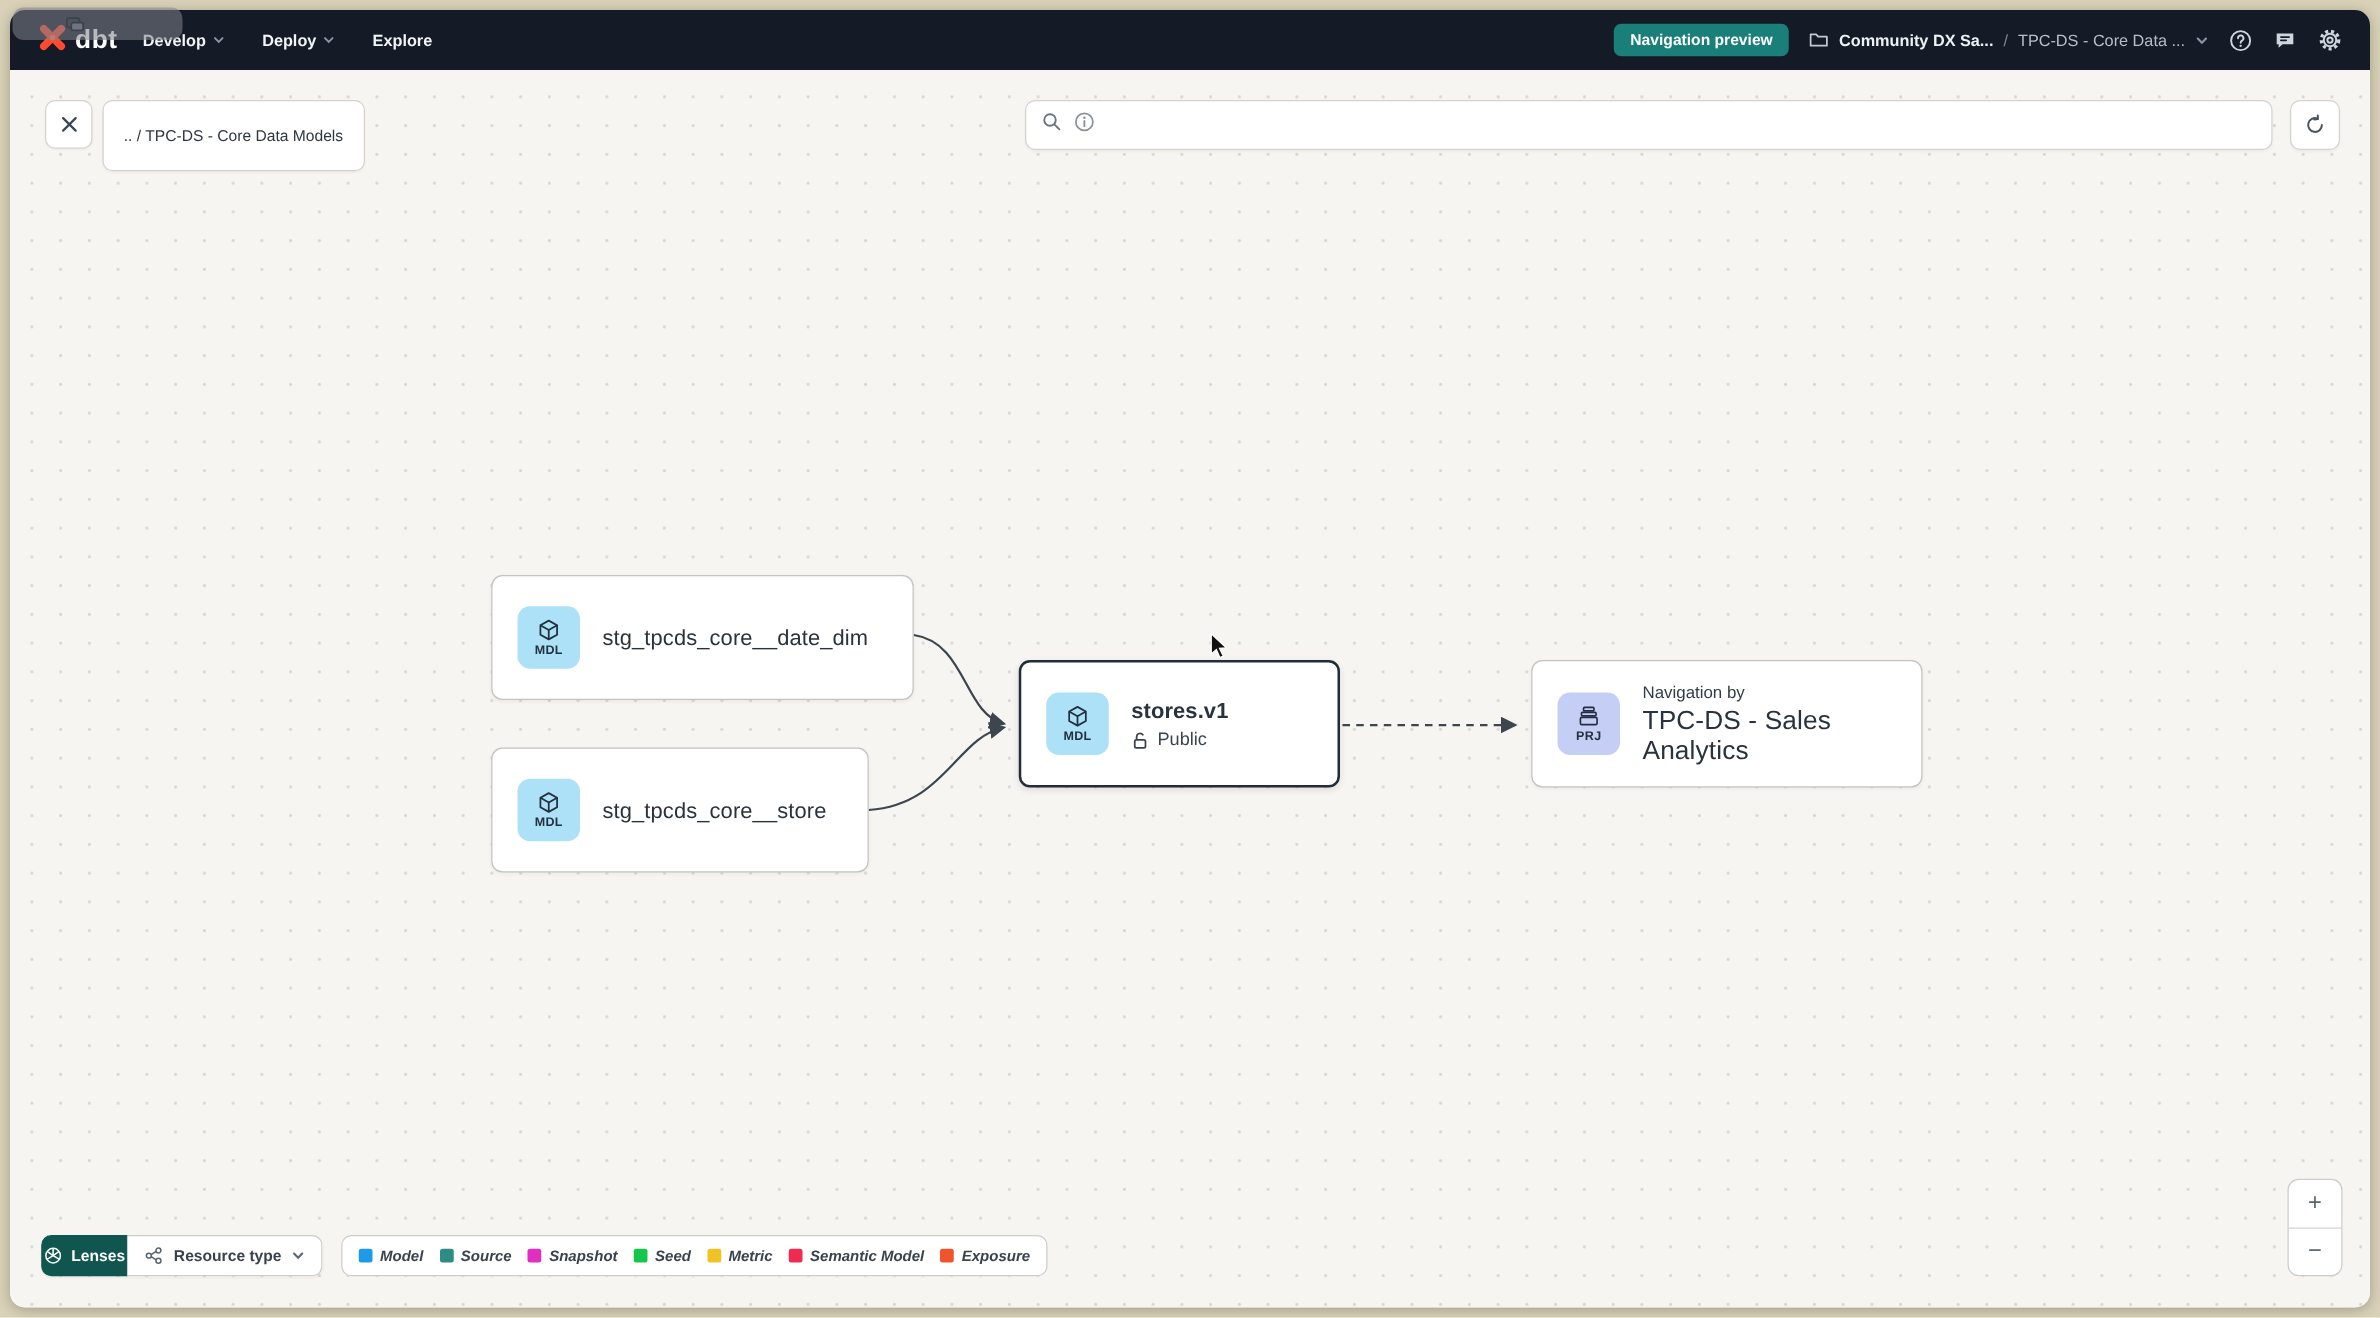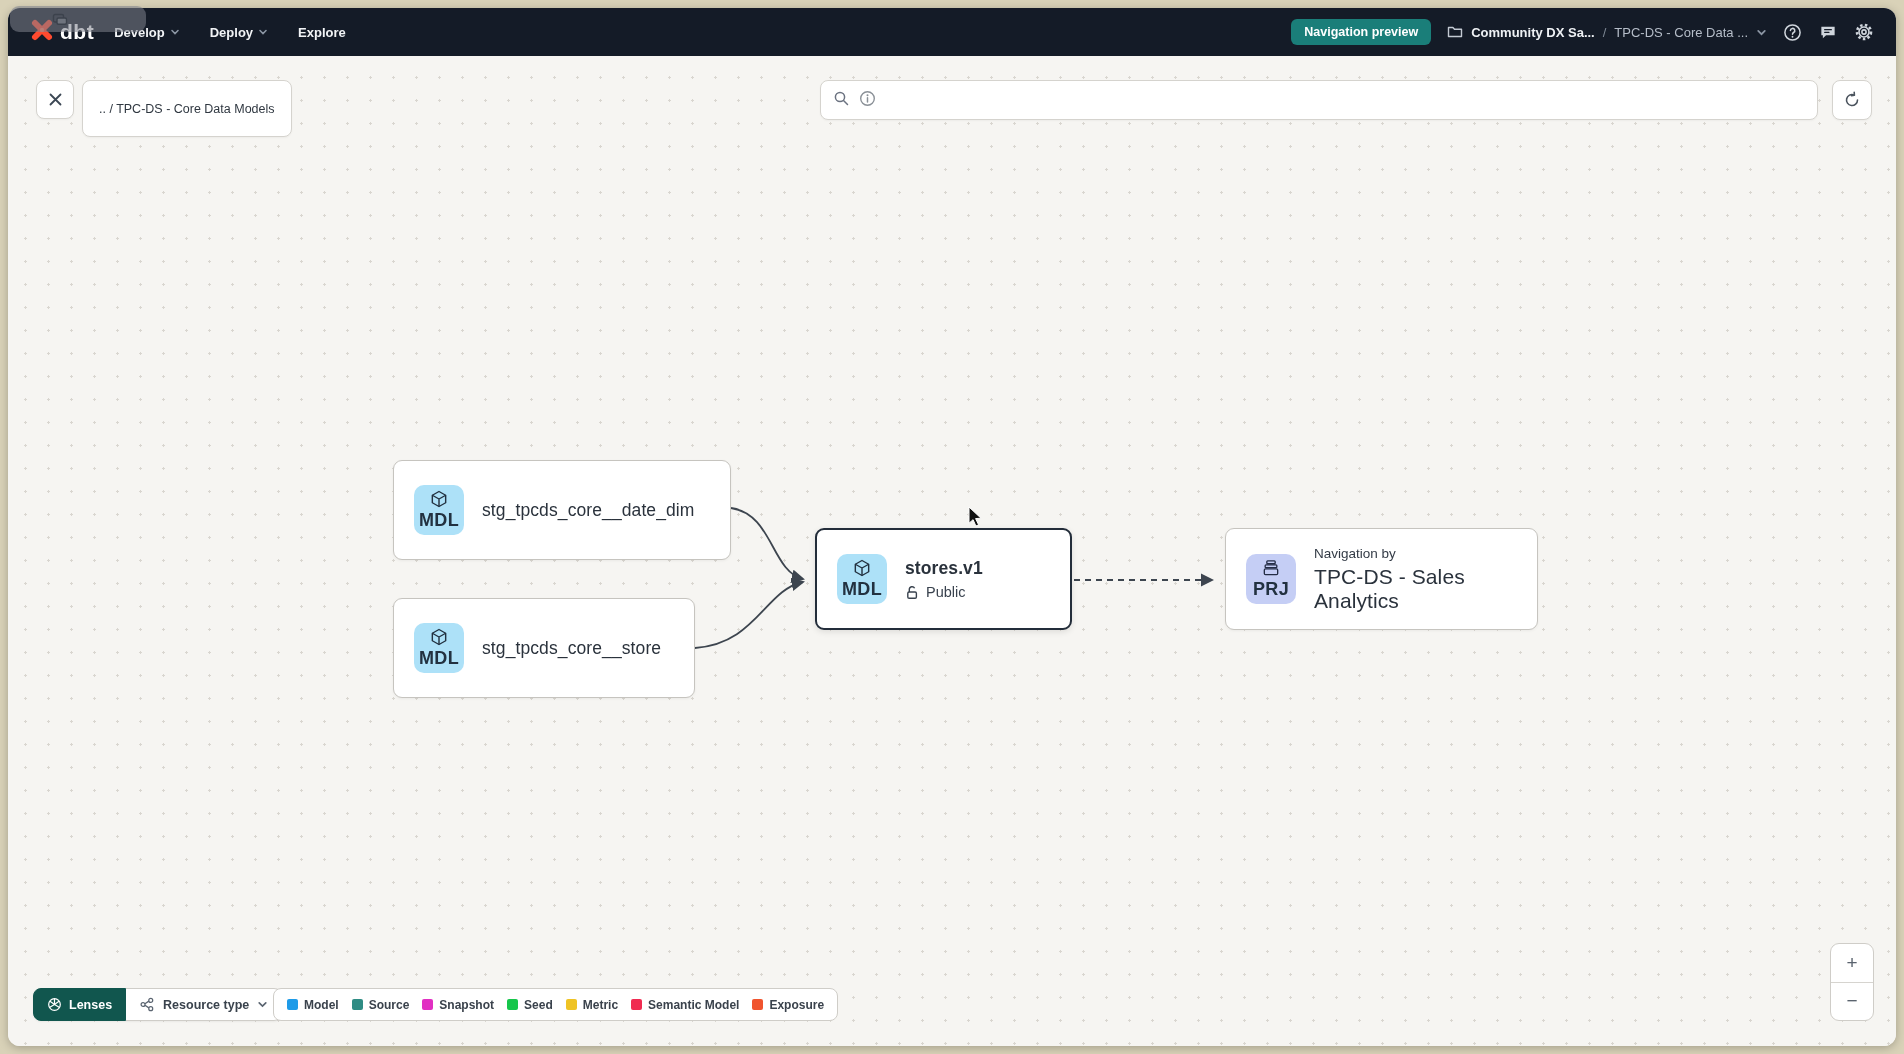--- a/index.html
+++ b/index.html
@@ -59,43 +59,43 @@
 
   
   .node { position:absolute; background:#fff; border:1px solid #c6c4bf; border-radius:9px;
           display:flex; align-items:center; padding:0 20px; gap:18px; cursor:pointer; z-index:10;
           box-shadow:0 1px 3px rgba(0,0,0,.05); }
   .node.selected { border:2.5px solid #232d3a; box-shadow:0 2px 6px rgba(0,0,0,.10); }
   .res-badge { width:50px; height:50px; border-radius:10px; display:flex; flex-direction:column;
                align-items:center; justify-content:center; gap:1px; flex:none; }
   .res-badge.mdl { background:#ade1f8; }
   .res-badge.prj { background:#c5cef5; }
-  .res-badge .tag { font-size:18px; font-weight:bold; color:#223140; letter-spacing:.3px; }
+  .res-badge .tag { font-size:10px; font-weight:bold; color:#223140; letter-spacing:.3px; }
   .node-label { font-size:17.5px; color:#2a323c; font-weight:bold; letter-spacing:.1px; }
   .node-sub { display:flex; align-items:center; gap:7px; margin-top:5px; font-size:14.5px; color:#39424e; font-weight:normal; }
   .node-kicker { font-size:13.5px; color:#333b46; margin-bottom:4px; font-weight:normal; }
   .node-col { display:flex; flex-direction:column; justify-content:space-between; }
 
   #node-date-dim { left:385px; top:452px; width:338px; height:100px; }
   #node-store    { left:385px; top:590px; width:302px; height:100px; }
   #node-stores-v1{ left:807px; top:520px; width:257px; height:102px; }
   #node-sales    { left:1217px; top:520px; width:313px; height:102px; }
 
   
   .lens-group { position:absolute; left:25px; top:980px; height:33px; display:flex; z-index:40;
                 border-radius:8px; box-shadow:0 1px 2px rgba(0,0,0,.05); }
   .lens-btn { background:#11564e; color:#fff; font-size:12.5px; font-weight:bold; display:flex;
-              align-items:center; gap:7px; padding:0 13px; border-radius:8px 0 0 8px;
+              align-items:center; gap:7px; padding:0 1px; border-radius:8px 0 0 8px;
               border:1px solid #11564e; cursor:pointer; }
   .rtype-btn { background:#fff; color:#39424c; font-size:12.5px; font-weight:bold; display:flex;
                align-items:center; gap:8px; padding:0 13px; border:1px solid #cfcdc8; border-left:none;
                border-radius:0 8px 8px 0; cursor:pointer; }
   .legend { position:absolute; left:265px; top:980px; height:33px; background:#fff;
             border:1px solid #cfcdc8; border-radius:8px; display:inline-flex; align-items:center;
-            gap:13px; padding:0 13px; z-index:40; }
+            gap:13px; padding:0 13px; z-index:40;font-style:italic; }
   .chip { display:flex; align-items:center; gap:6px; font-size:12px; font-weight:bold; color:#3a424c; }
   .chip .sq { width:11px; height:11px; border-radius:2px; }
 
   .zoomctl { position:absolute; left:1822px; top:935px; width:44px; height:78px; background:#fff;
              border:1px solid #cfcdc8; border-radius:9px; display:flex; flex-direction:column; z-index:40; }
   .zoomctl button { flex:1; border:none; background:transparent; font-size:19px; color:#5a636e;
                     cursor:pointer; font-family:"Liberation Sans", sans-serif; }
   .zoomctl .divider { height:1px; background:#d6d4cf; }
 
   .cursor { position:absolute; left:960px; top:498px; z-index:70; pointer-events:none; }

